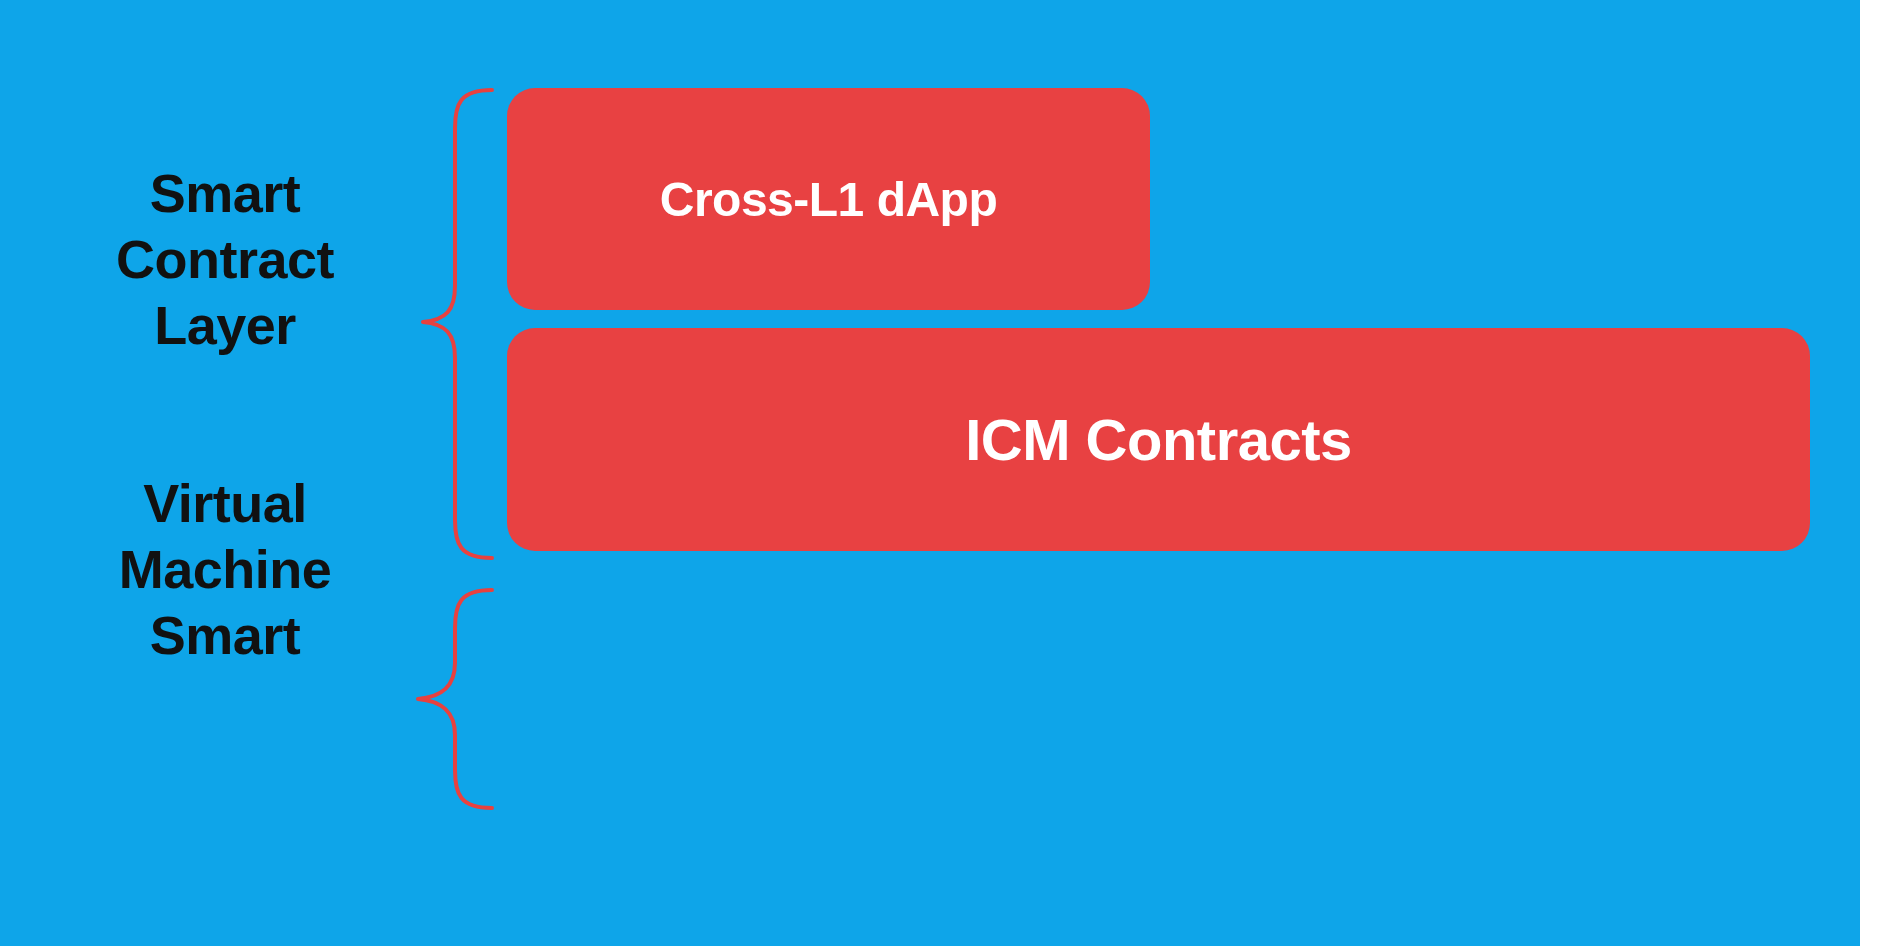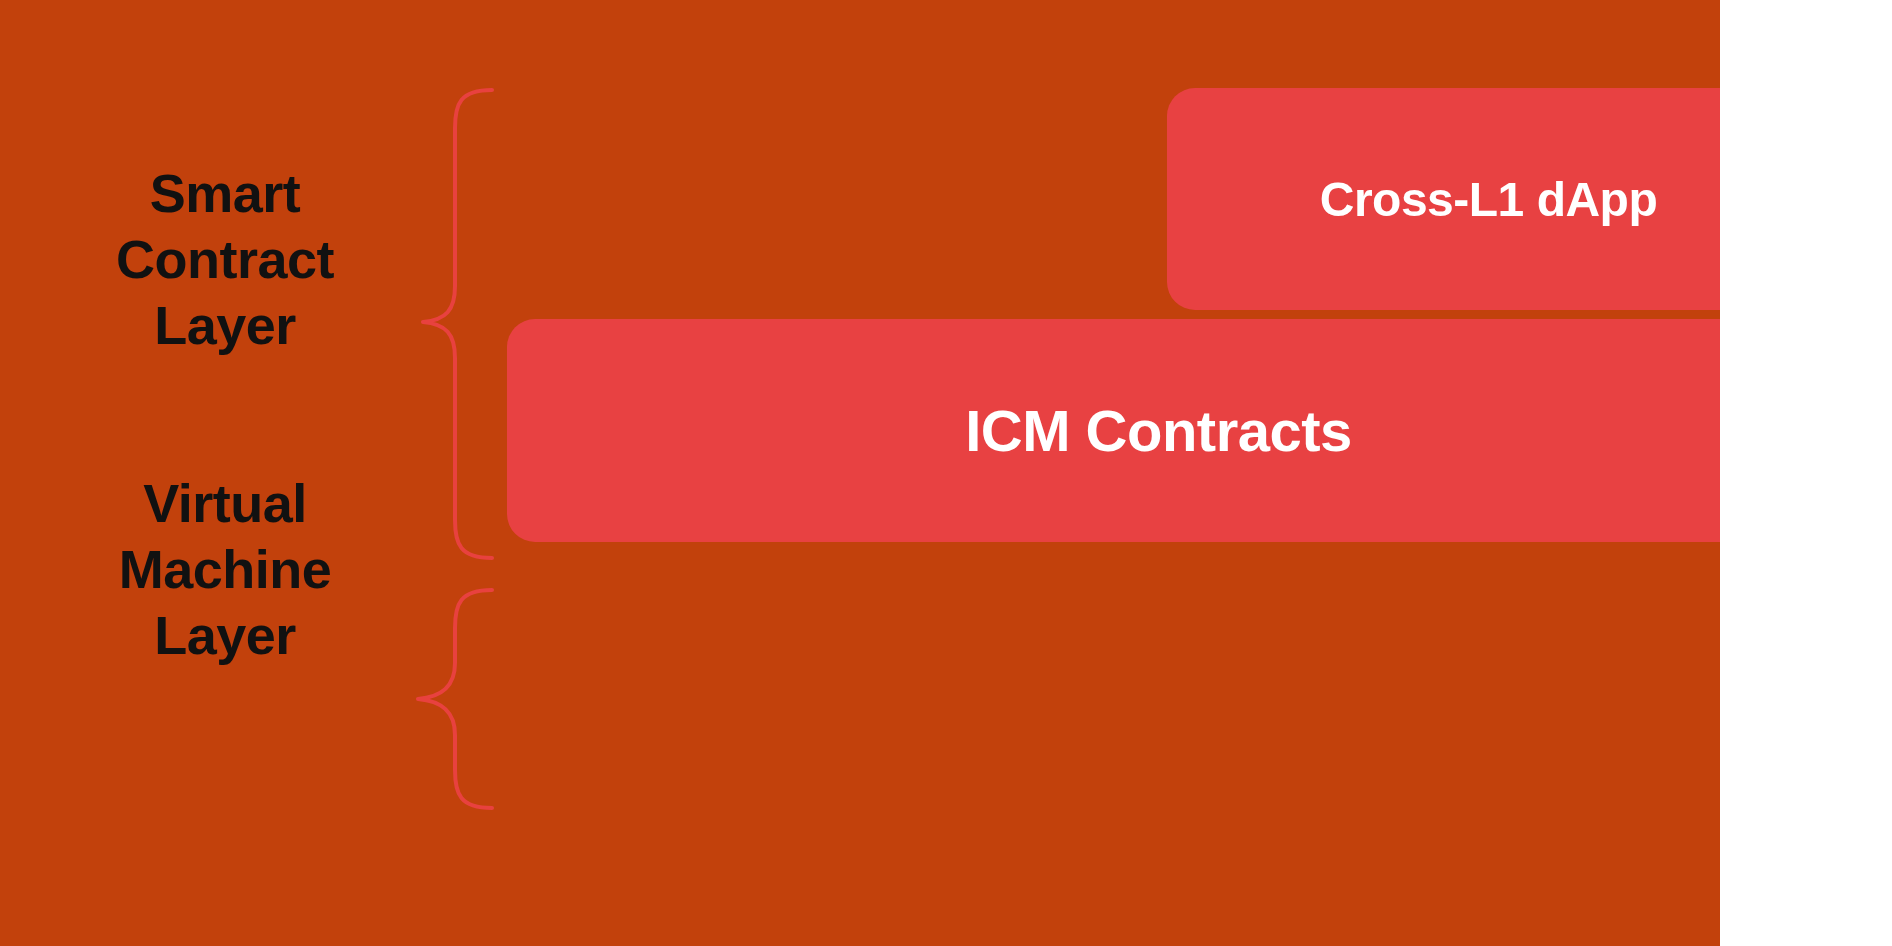--- a/index.html
+++ b/index.html
@@ -8,23 +8,23 @@
     padding: 0;
     background: #ffffff;
   }
   body {
     font-family: "Liberation Sans", sans-serif;
     -webkit-font-smoothing: antialiased;
   }
 
   #diagram-root {
     position: relative;
-    width: 1720px;
+    width: 1860px;
     height: 946px;
-    background: #c2410c;
+    background: #0ea5e9;
     overflow: hidden;
   }
 
   
   .layer-label {
     position: absolute;
     text-align: center;
     font-weight: 700;
     color: #111111;
     font-size: 54px;
@@ -54,24 +54,23 @@
   }
 
   
   .box-row {
     position: absolute;
     display: flex;
     flex-direction: row;
     gap: 16px;
     left: 507px;
     width: 1303px;
-    justify-content: flex-end;
   }
   #row-1 { top: 88px;  height: 222px; }
-  #row-2 { top: 319px; height: 223px; border-radius: 28px; }
+  #row-2 { top: 328px; height: 223px; border-radius: 28px; }
   #row-3 { top: 588px; height: 222px; }
 
   .node-box {
     background: #e84142;
     border-radius: 28px;
     display: flex;
     align-items: center;
     justify-content: center;
     color: #ffffff;
     font-weight: 700;
@@ -90,21 +89,21 @@
 <body>
 
 <div id="diagram-root">
 
   <div class="layer-label" id="label-smart-contract">Smart
 Contract
 Layer</div>
 
   <div class="layer-label" id="label-virtual-machine">Virtual
 Machine
-Layer</div>
+Smart</div>
 
   <svg id="brace-layer" viewBox="0 0 1892 946">
 
     <path d="M 492 90
              C 460 90 455 104 455 128
              L 455 286
              C 455 310 446 320 423 322
              C 446 324 455 334 455 358
              L 455 520
              C 455 544 460 558 492 558" fill="none" stroke="#e8413f" stroke-width="4" stroke-linecap="round" stroke-linejoin="round"></path>

